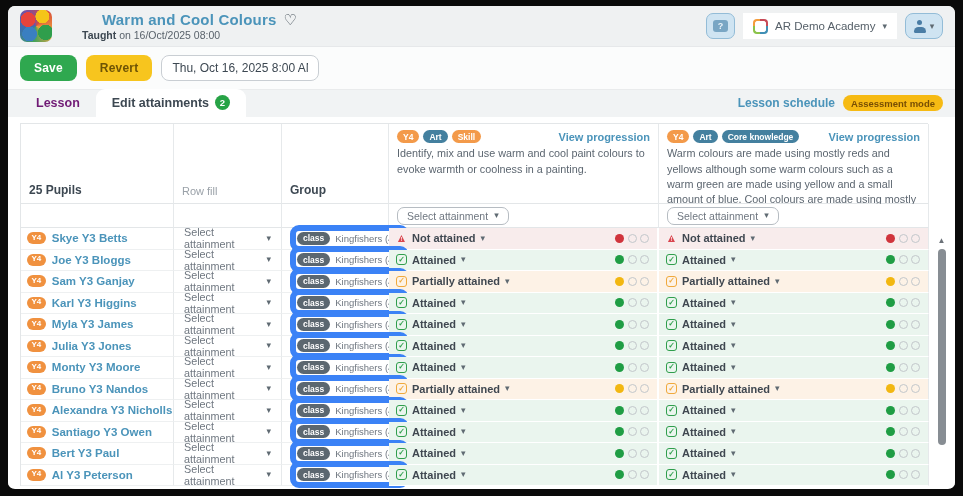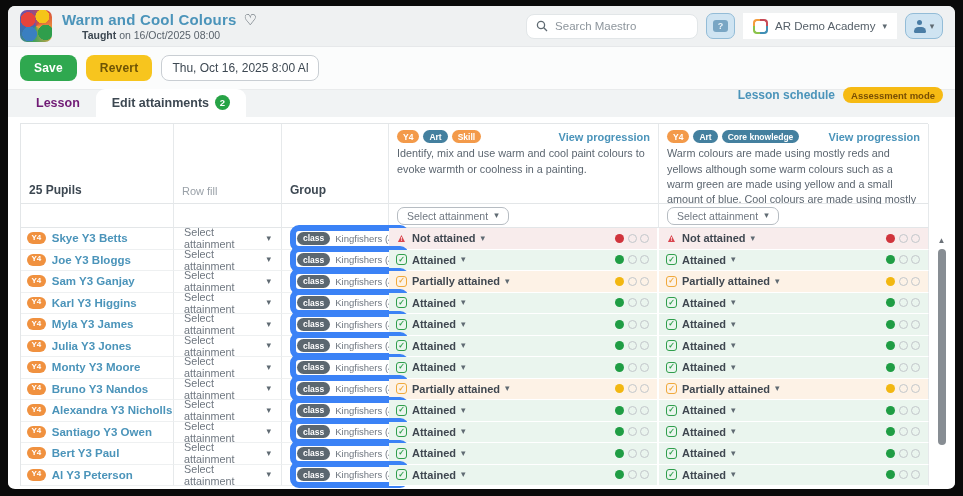--- a/index.html
+++ b/index.html
@@ -13,21 +13,21 @@
                 padding:0 12px; gap:10px; }
   .lesson-logo { width:32px; height:32px; border-radius:7px; flex:0 0 auto;
        background:
         radial-gradient(circle at 25% 30%, #e8433b 0 22%, transparent 23%),
         radial-gradient(circle at 70% 20%, #f5c518 0 20%, transparent 21%),
         radial-gradient(circle at 80% 70%, #2f9e4c 0 22%, transparent 23%),
         radial-gradient(circle at 30% 75%, #3a7fc1 0 22%, transparent 23%),
         conic-gradient(from 40deg, #d94f3c, #f0a23c, #46a35a, #3a6fb0, #7a4ea0, #d94f3c); }
   .title-block { display:flex; flex-direction:column; gap:1px; }
   .title-row { display:flex; align-items:center; gap:7px; }
-  .page-title { font-size:15px; font-weight:700; color:#4b94ba; letter-spacing:.2px; }
+  .page-title { font-size:15px; font-weight:700; color:#4b94ba; letter-spacing:.2px;margin-left:40px; }
   .heart { font-size:15px; color:#3d4852; line-height:1; }
   .taught-line { font-size:10.5px; color:#59626b; }
   .taught-line b { color:#3d4852;margin-left:20px; }
   .hdr-right { margin-left:auto; display:flex; align-items:center; gap:8px; }
   .search-box { width:172px; height:25px; background:#fff; border:1px solid #e2e6e8;
                 border-radius:8px; display:flex; align-items:center; gap:7px; padding:0 9px; }
   .search-box input { border:none; outline:none; font-size:11.5px; color:#3d4852; width:120px;
                       background:transparent; font-family:inherit; }
   .search-box input::placeholder { color:#8d959c; }
   .help-btn { width:29px; height:26px; background:#cfe4f2; border:1px solid #93bcd7;
@@ -65,21 +65,21 @@
   .btn-delete { background:#d8444e; color:#fff; margin-left:auto; }
 
   
   .tabbar { height:28px; background:#f1f3f4; border-top:1px solid #e9ebec; display:flex;
             align-items:flex-end; padding:0 12px; position:relative; }
   .tab { font-size:12.5px; padding:6px 16px 7px; color:#701a75; font-weight:600; }
   .tab-active { background:#fff; border-radius:9px 9px 0 0; color:#3d4852; display:flex;
                 align-items:center; gap:6px; }
   .tab-badge { width:15px; height:15px; border-radius:50%; background:#27a346; color:#fff;
                font-size:9.5px; font-weight:700; display:flex; align-items:center; justify-content:center; }
-  .tabbar-right { margin-left:auto; display:flex; align-items:center; gap:8px; padding-bottom:14px; }
+  .tabbar-right { margin-left:auto; display:flex; align-items:center; gap:8px; padding-bottom:6px; }
   .link { color:#4b94ba; font-size:12px; font-weight:600; text-decoration:none; }
   .mode-badge { background:#f6ba13; color:#774e04; font-size:9.5px; font-weight:700;
                 border-radius:9px; padding:2.5px 8px; }
 
   
   .content { position:relative; height:371px; background:#fff; padding:6px 0 0 12px; overflow:hidden; }
   .table { width:908px; border-top:1px solid #e3e6e8; border-left:1px solid #e3e6e8; }
   .trow { display:grid; grid-template-columns:153px 108px 107px 270px 270px; }
   .cell { border-right:1px solid #e6e9eb; border-bottom:1px solid #eef0f1; background:#fff;
           display:flex; align-items:center; }
@@ -155,27 +155,20 @@
     <div class="title-block">
       <div class="title-row">
         <span class="page-title">Warm and Cool Colours</span>
         <span class="heart">♡</span>
       </div>
       <div class="taught-line">
         <b>Taught</b> <span>on 16/Oct/2025 08:00</span>
       </div>
     </div>
     <div class="hdr-right">
-      <div class="search-box">
-        <svg width="12" height="12" viewBox="0 0 12 12">
-          <circle cx="5" cy="5" r="3.6" fill="none" stroke="#5f6a72" stroke-width="1.3"></circle>
-          <line x1="7.8" y1="7.8" x2="11" y2="11" stroke="#5f6a72" stroke-width="1.3"></line>
-        </svg>
-        <input type="text" placeholder="Search Maestro" style="">
-      </div>
       <div class="help-btn">
         <span class="help-bubble">?</span>
       </div>
       <div class="academy-btn">
         <span class="academy-logo">
           <span class="al-tl"></span>
             <span class="al-tr"></span>
             <span class="al-bl"></span>
             <span class="al-br"></span>
         </span>

